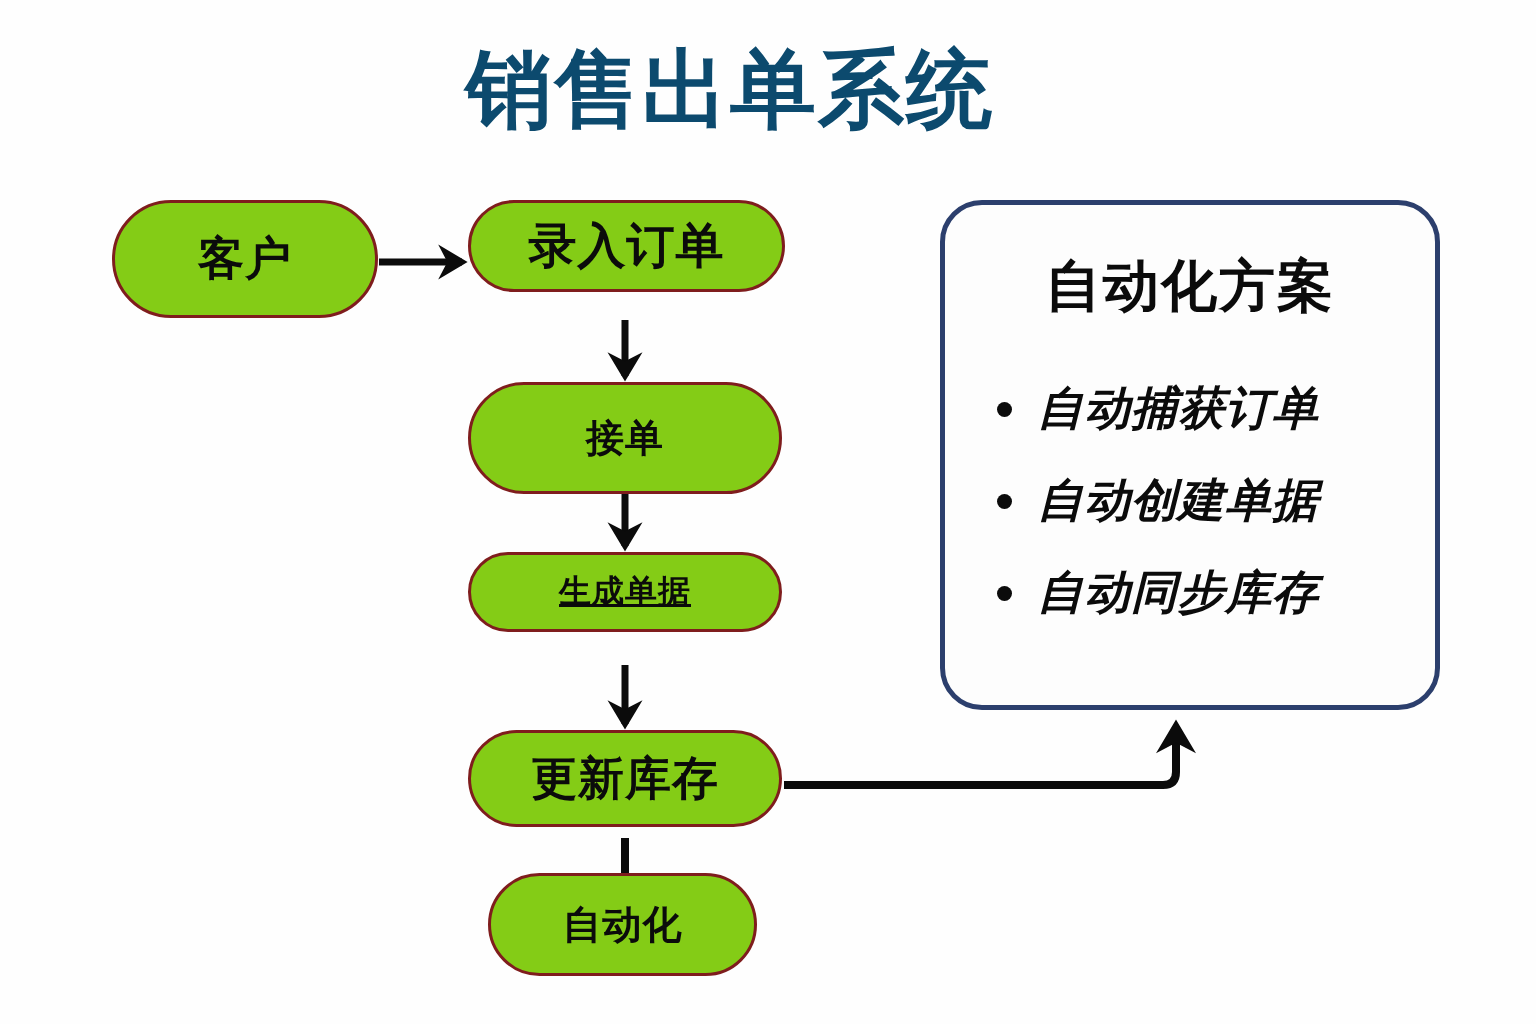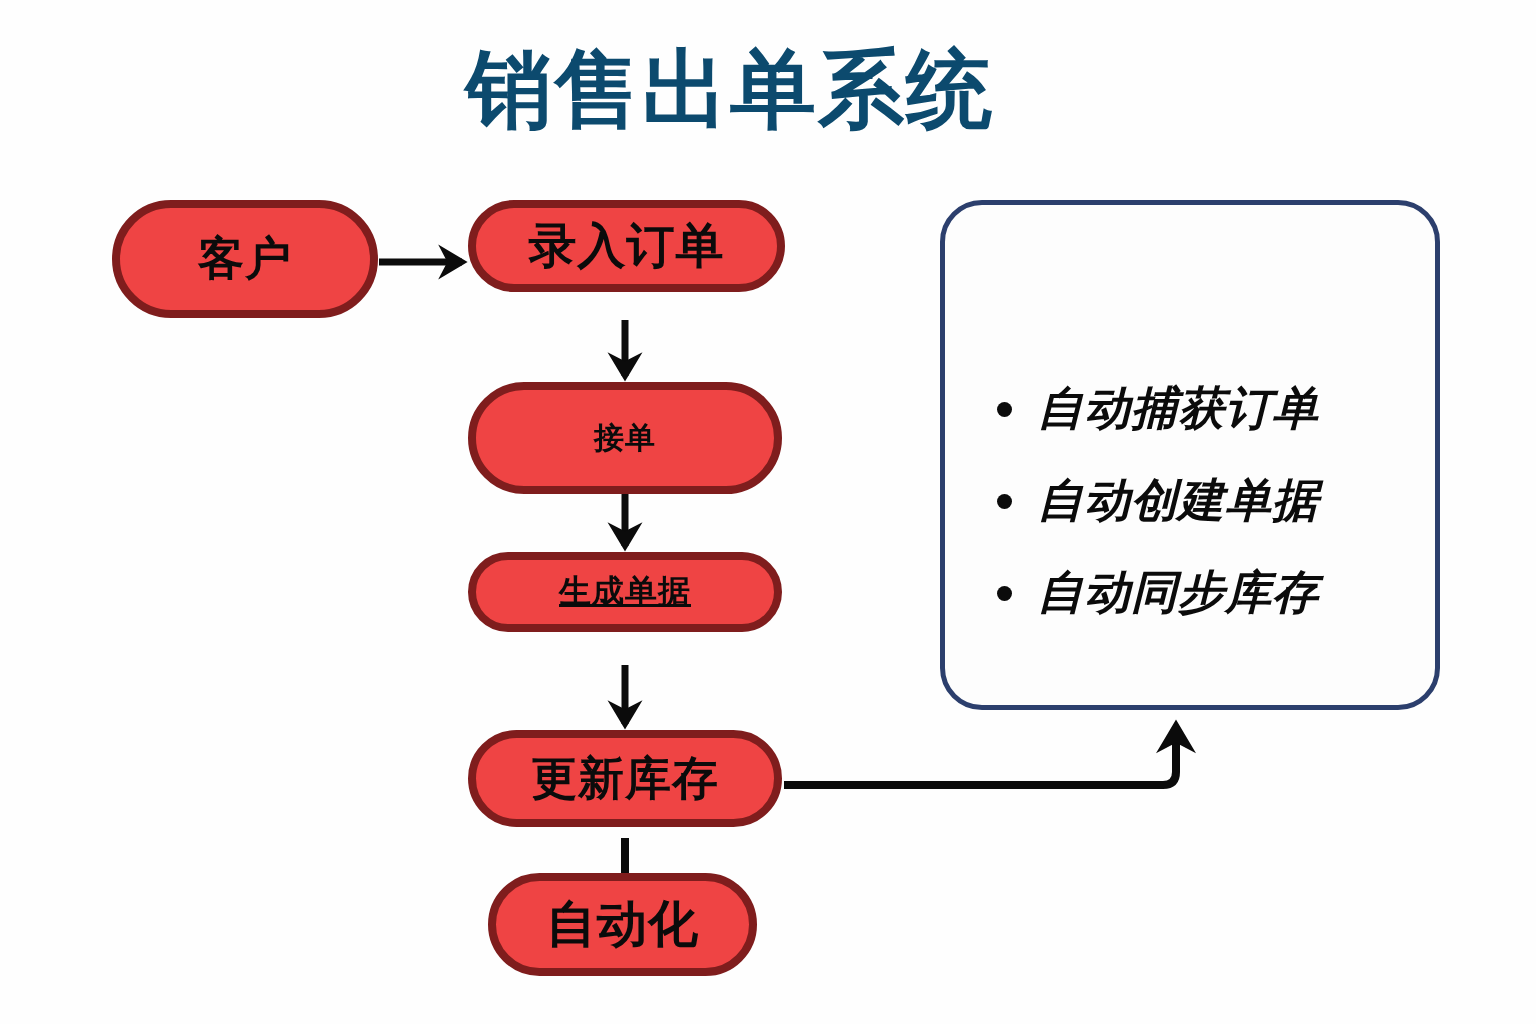--- a/index.html
+++ b/index.html
@@ -33,38 +33,38 @@
     letter-spacing: 2px;
     line-height: 1.05;
     color: #0c4a6e;
     white-space: nowrap;
   }
 
   
   .node {
     position: absolute;
     box-sizing: border-box;
-    background: #ef4444;
-    border: 8px solid #7f1d1d;
+    background: #84cc16;
+    border: 3px solid #7f1d1d;
     border-radius: 999px;
     display: flex;
     align-items: center;
     justify-content: center;
     font-weight: 700;
     color: #0b0b0b;
     letter-spacing: 1px;
     white-space: nowrap;
   }
 
   #node-customer      { left: 112px; top: 200px;  width: 266px; height: 118px; font-size: 46px; }
   #node-enter-order   { left: 468px; top: 200px;  width: 317px; height: 92px; font-size: 48px; }
-  #node-accept-order  { left: 468px; top: 382px;  width: 314px; height: 112px; font-size: 30px; }
+  #node-accept-order  { left: 468px; top: 382px;  width: 314px; height: 112px; font-size: 38px; }
   #node-generate-doc  { left: 468px; top: 552px;  width: 314px; height: 80px; font-size: 32px; text-decoration: underline; }
   #node-update-stock  { left: 468px; top: 730px;  width: 314px; height: 97px; font-size: 46px; }
-  #node-automation    { left: 488px; top: 873px;  width: 269px; height: 103px; font-size: 50px; }
+  #node-automation    { left: 488px; top: 873px;  width: 269px; height: 103px; font-size: 39px; }
 
   
   #panel-automation {
     position: absolute;
     left: 940px;
     top: 200px;
     width: 500px;
     height: 510px;
     box-sizing: border-box;
     background: #fdfdfd;
@@ -167,20 +167,21 @@
 
   <div class="node" id="node-update-stock">
     <span>更新库存</span>
   </div>
 
   <div class="node" id="node-automation">
     <span>自动化</span>
   </div>
 
   <div id="panel-automation">
+    <div id="panel-title">自动化方案</div>
     <ul id="panel-list">
       <li class="panel-item">
         <span class="panel-bullet"></span>
         <span>自动捕获订单</span>
       </li>
       <li class="panel-item">
         <span class="panel-bullet"></span>
         <span>自动创建单据</span>
       </li>
       <li class="panel-item">

